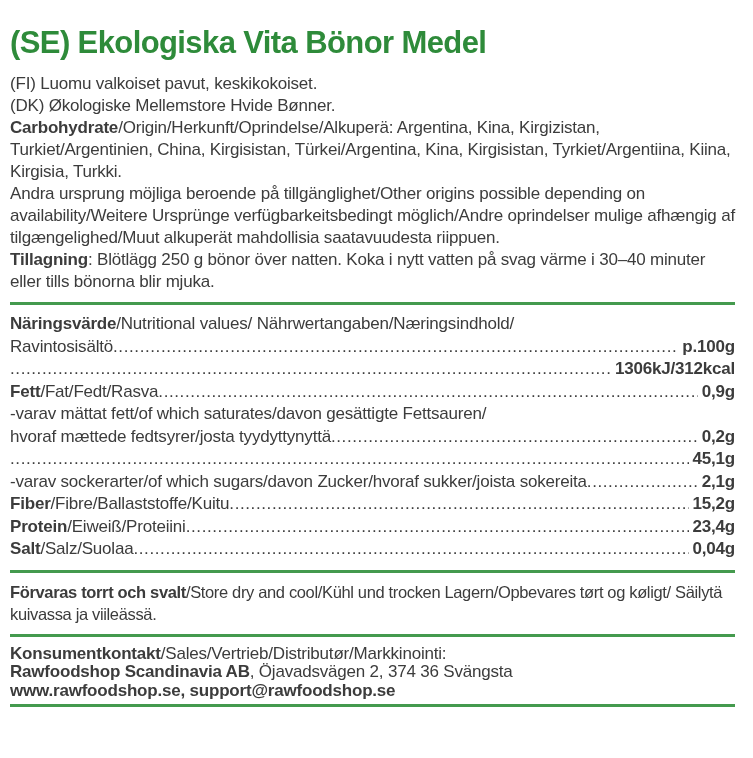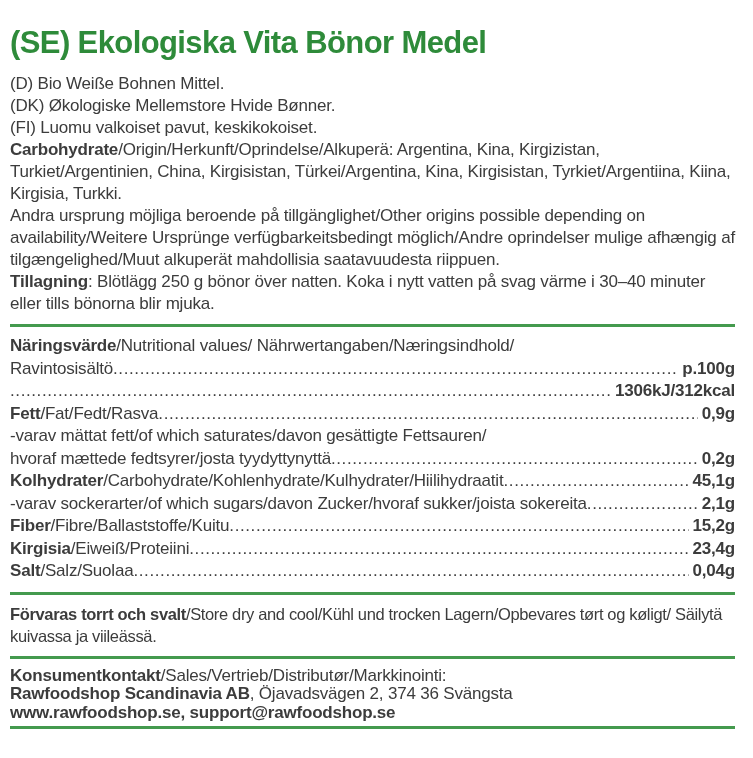--- a/index.html
+++ b/index.html
@@ -77,23 +77,22 @@
   .bold { font-weight: bold; }
 </style>
 </head>
 <body>
 
 <div class="page">
 
   <h1 class="title">(SE) Ekologiska Vita Bönor Medel</h1>
 
   <div>
-    <div class="bline">(D) Bio Weiße Bohnen Mittel.</div>
+    <div class="bline">(FI) Luomu valkoiset pavut, keskikokoiset.</div>
     <div class="bline">(DK) Økologiske Mellemstore Hvide Bønner.</div>
-    <div class="bline">(FI) Luomu valkoiset pavut, keskikokoiset.</div>
   </div>
 
   <p class="bline"><strong>Carbohydrate</strong><span>/Origin/Herkunft/Oprindelse/Alkuperä: Argentina, Kina, Kirgizistan, Turkiet/Argentinien, China, Kirgisistan, Türkei/Argentina, Kina, Kirgisistan, Tyrkiet/Argentiina, Kiina, Kirgisia, Turkki.</span></p>
 
   <p class="bline">Andra ursprung möjliga beroende på tillgänglighet/Other origins possible depending on availability/Weitere Ursprünge verfügbarkeitsbedingt möglich/Andre oprindelser mulige afhængig af tilgængelighed/Muut alkuperät mahdollisia saatavuudesta riippuen.</p>
 
   <p class="bline"><strong>Tillagning</strong><span>: Blötlägg 250 g bönor över natten. Koka i nytt vatten på svag värme i 30–40 minuter eller tills bönorna blir mjuka.</span></p>
 
   <hr class="divider">
 
@@ -113,36 +112,35 @@
         <span class="dots">............................................................................................................................................................................................................................</span>
         <span class="nvalue">0,9g</span>
       </div>
       <div>-varav mättat fett/of which saturates/davon gesättigte Fettsauren/</div>
       <div class="nrow">
         <span class="nlabel">hvoraf mættede fedtsyrer/josta tyydyttynyttä</span>
         <span class="dots">............................................................................................................................................................................................................................</span>
         <span class="nvalue">0,2g</span>
       </div>
       <div class="nrow">
-        <span class="nlabel"><strong>Kolhydrater</strong>/Carbohydrate/Kohlenhydrate/Kulhydrater/Hiilihydraatit</span>
         <span class="dots">............................................................................................................................................................................................................................</span>
         <span class="nvalue">45,1g</span>
       </div>
       <div class="nrow">
         <span class="nlabel">-varav sockerarter/of which sugars/davon Zucker/hvoraf sukker/joista sokereita</span>
         <span class="dots">............................................................................................................................................................................................................................</span>
         <span class="nvalue">2,1g</span>
       </div>
       <div class="nrow">
         <span class="nlabel"><strong>Fiber</strong>/Fibre/Ballaststoffe/Kuitu</span>
         <span class="dots">............................................................................................................................................................................................................................</span>
         <span class="nvalue">15,2g</span>
       </div>
       <div class="nrow">
-        <span class="nlabel"><strong>Kirgisia</strong>/Eiweiß/Proteiini</span>
+        <span class="nlabel"><strong>Protein</strong>/Eiweiß/Proteiini</span>
         <span class="dots">............................................................................................................................................................................................................................</span>
         <span class="nvalue">23,4g</span>
       </div>
       <div class="nrow">
         <span class="nlabel"><strong>Salt</strong>/Salz/Suolaa</span>
         <span class="dots">............................................................................................................................................................................................................................</span>
         <span class="nvalue">0,04g</span>
       </div>
     </div>
 

